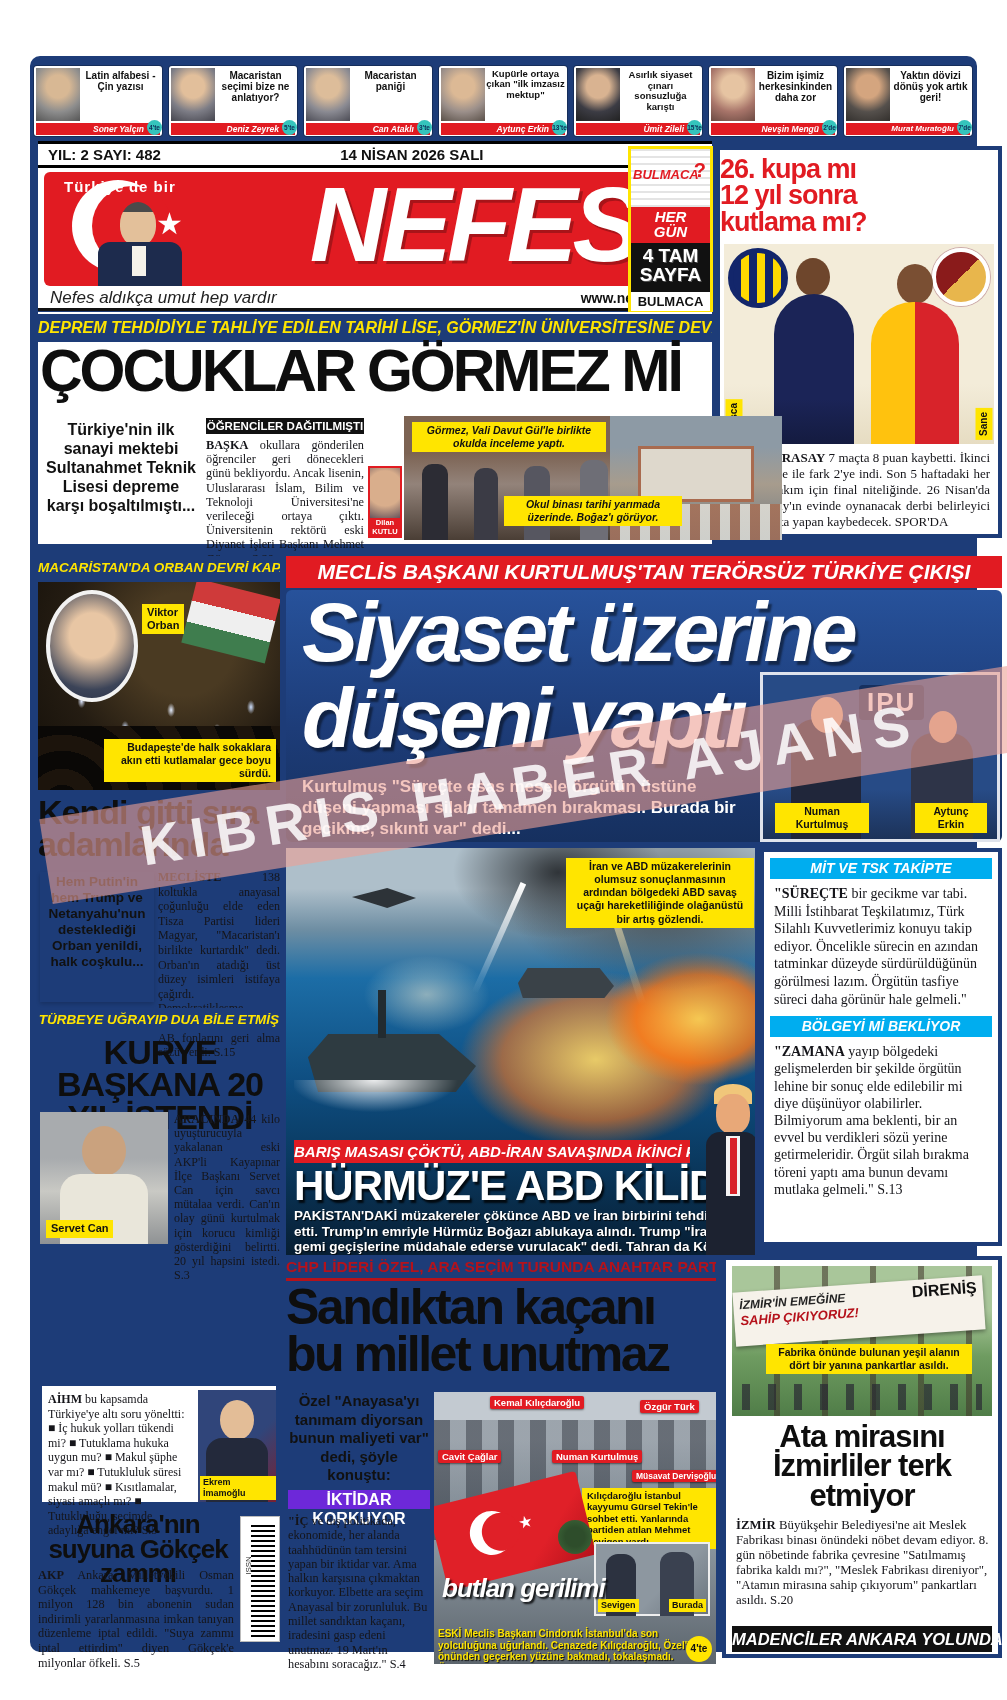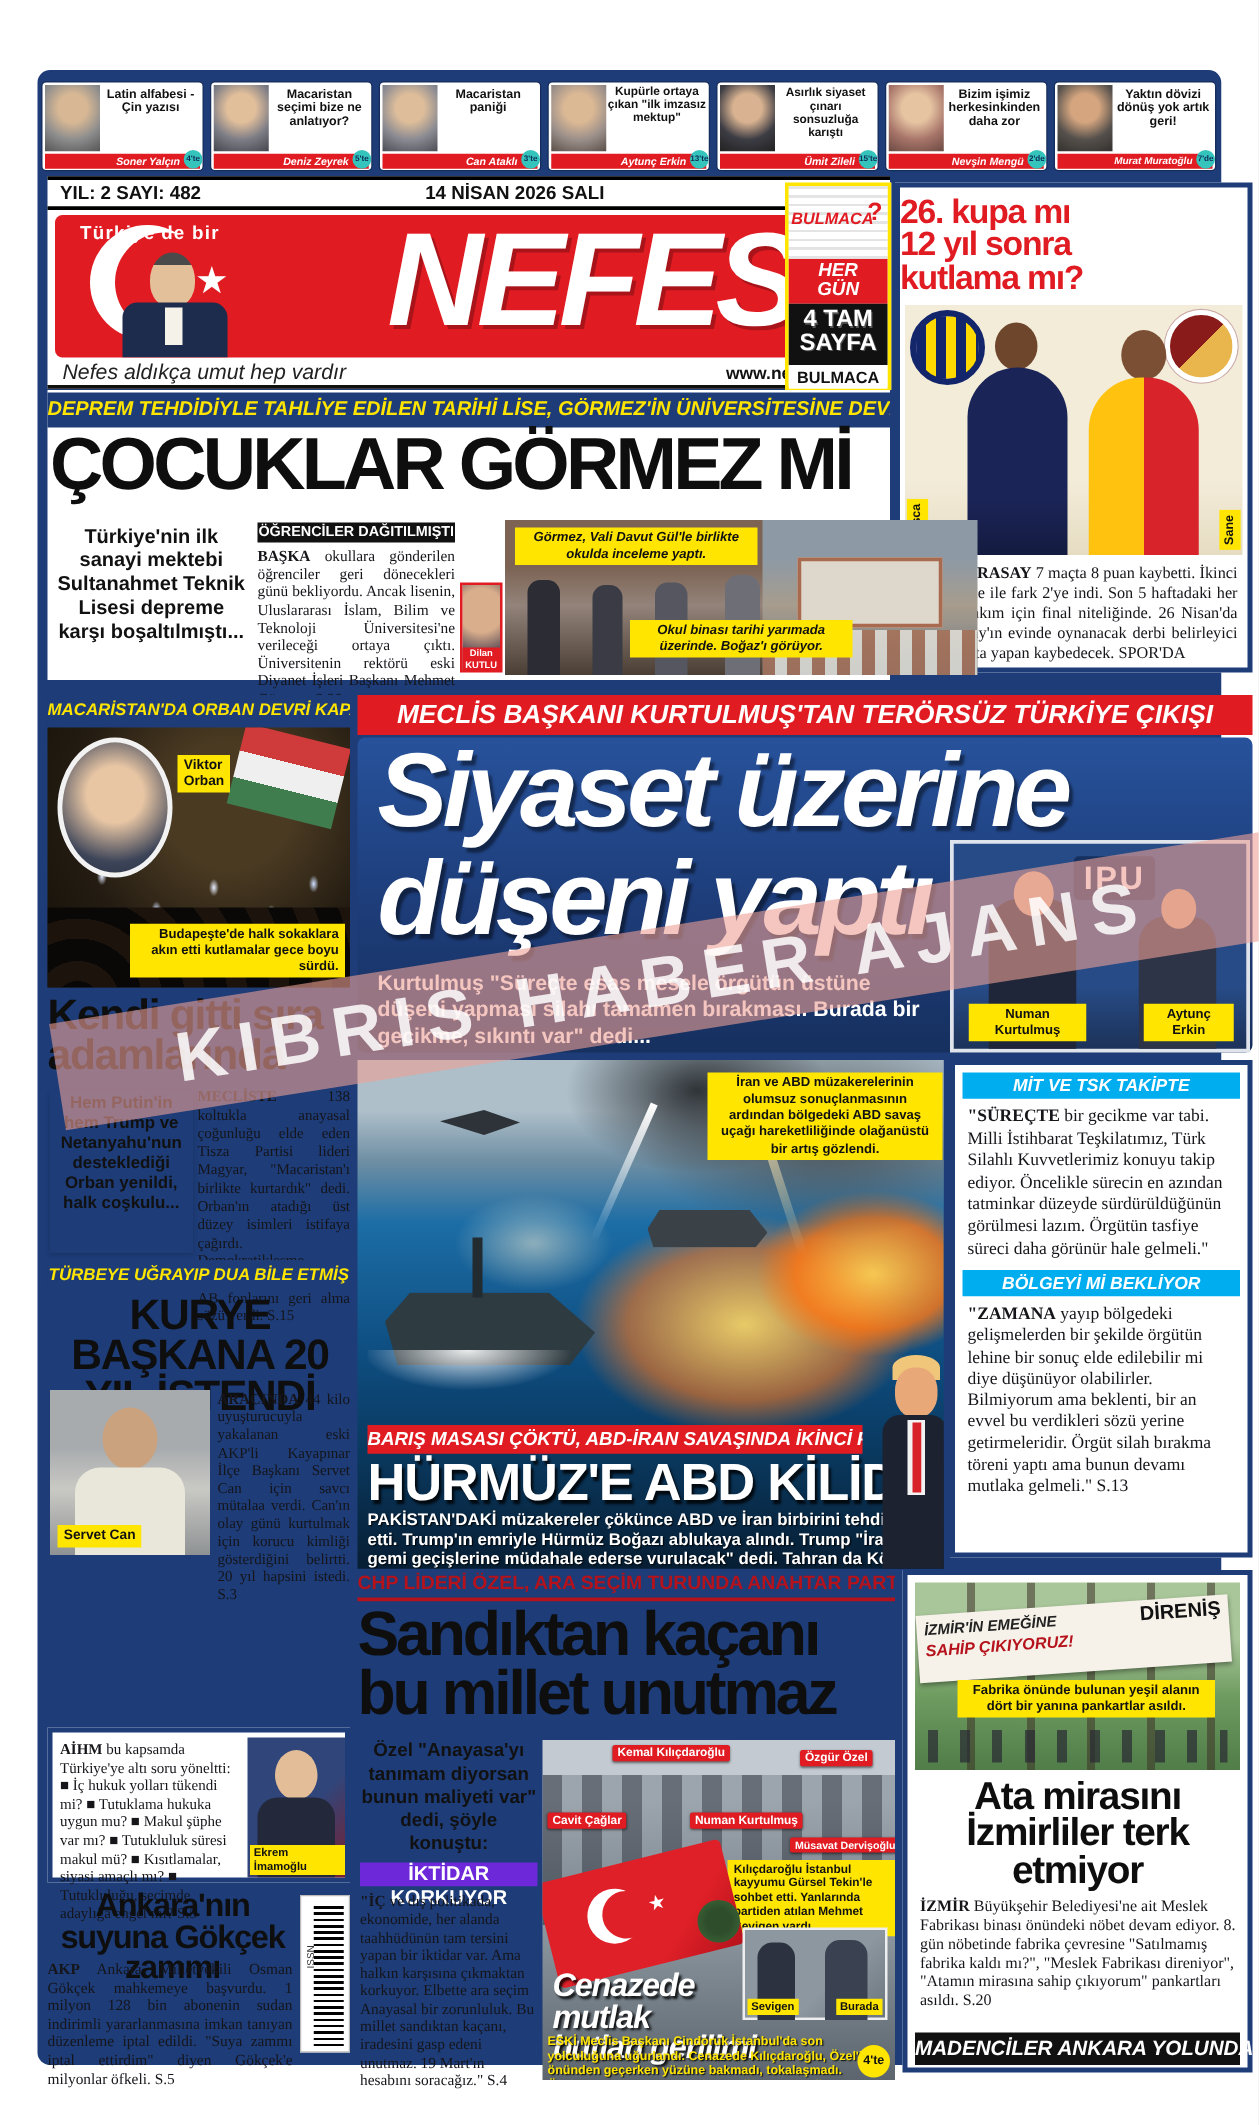--- a/index.html
+++ b/index.html
@@ -291,39 +291,38 @@
   <div class="abs" style="left:288px;top:1392px;width:142px;font-weight:bold;font-size:15px;line-height:18.5px;text-align:center">Özel "Anayasa'yı tanımam diyorsan bunun maliyeti var" dedi, şöyle konuştu:</div>
   <div class="abs" style="left:288px;top:1490px;width:142px;height:19px;background:#6d28d9;color:#fff;font-weight:bold;font-size:16px;text-align:center;line-height:19px">İKTİDAR KORKUYOR</div>
   <div class="abs serif" style="left:288px;top:1514px;width:140px;height:158px;font-size:12.3px;line-height:14.3px;text-align:left">
     <span class="lw">"İÇ</span>
     <span>ve dış politikada, ekonomide, her alanda taahhüdünün tam tersini yapan bir iktidar var. Ama halkın karşısına çıkmaktan korkuyor. Elbette ara seçim Anayasal bir zorunluluk. Bu millet sandıktan kaçanı, iradesini gasp edeni unutmaz. 19 Mart'ın hesabını soracağız." S.4</span>
   </div>
 
   <div class="abs" style="left:434px;top:1392px;width:282px;height:272px;overflow:hidden;background:linear-gradient(180deg,#c3cad1 0 18%,#97a2ab 45%,#5c656d 100%)">
     <div class="abs" style="left:0;top:28px;width:282px;height:120px;background:repeating-linear-gradient(90deg,rgba(42,48,58,.6) 0 16px,rgba(98,108,118,.4) 16px 32px)"></div>
     <div class="abs redlab" style="left:56px;top:4px">Kemal Kılıçdaroğlu</div>
-    <div class="abs redlab" style="left:206px;top:8px">Özgür Özel</div>
+    <div class="abs redlab" style="left:206px;top:8px">Özgür Türk</div>
     <div class="abs redlab" style="left:4px;top:58px">Cavit Çağlar</div>
     <div class="abs redlab" style="left:118px;top:58px">Numan Kurtulmuş</div>
     <div class="abs redlab" style="left:198px;top:78px;font-size:8.5px">Müsavat Dervişoğlu</div>
     <div class="abs chip" style="left:148px;top:96px;width:130px;font-size:9.5px;line-height:1.2;text-align:left">Kılıçdaroğlu İstanbul kayyumu Gürsel Tekin'le sohbet etti. Yanlarında partiden atılan Mehmet Sevigen vardı.</div>
     <div class="abs" style="left:2px;top:96px;width:152px;height:86px;transform:rotate(-14deg);background:linear-gradient(135deg,#e02028 0 70%,#b5121b);border-radius:4px">
       <div style="position:absolute;left:34px;top:18px;width:44px;height:44px;border-radius:50%;background:#fff"></div>
       <div style="position:absolute;left:46px;top:22px;width:38px;height:38px;border-radius:50%;background:#e02028"></div>
       <div style="position:absolute;left:84px;top:28px;color:#fff;font-size:16px">★</div>
     </div>
     <div class="abs" style="left:124px;top:128px;width:34px;height:34px;border-radius:50%;background:radial-gradient(circle,#2e4d2b 40%,#3f6b3a)"></div>
     <div class="abs" style="left:160px;top:150px;width:116px;height:74px;background:linear-gradient(135deg,#8d97a0 0 60%,#6b757e);border:2px solid #eee;box-sizing:border-box">
       <div class="abs" style="left:10px;top:10px;width:30px;height:62px;border-radius:12px 12px 0 0;background:#2c3240"></div>
       <div class="abs" style="left:64px;top:8px;width:34px;height:64px;border-radius:12px 12px 0 0;background:#3a4150"></div>
       <div class="abs chip" style="left:2px;bottom:2px;font-size:9px;padding:1px 3px">Sevigen</div>
       <div class="abs chip" style="right:2px;bottom:2px;font-size:9px;padding:1px 3px">Burada</div>
     </div>
     <div class="abs" style="left:8px;top:184px;width:170px;color:#fff;font-weight:900;font-style:italic;font-size:26px;letter-spacing:-1px;line-height:.95;text-shadow:2px 2px 2px rgba(0,0,0,.85)">
-      <div>Cenazede mutlak</div>
       <div>butlan gerilimi</div>
     </div>
     <div class="abs" style="left:4px;top:236px;width:258px;color:#ffe500;font-weight:bold;font-size:10px;line-height:11.5px;text-shadow:1px 1px 1px rgba(0,0,0,.9)">
       <span class="lw" style="font-weight:900">ESKİ</span>
       <span>Meclis Başkanı Cindoruk İstanbul'da son yolculuğuna uğurlandı. Cenazede Kılıçdaroğlu, Özel'in önünden geçerken yüzüne bakmadı, tokalaşmadı. Özel "Dalgınlıktır" dedi. Kılıçdaroğlu görmediğini savundu.</span>
     </div>
     <div class="abs pgcirc" style="right:4px;bottom:2px;width:26px;height:26px;line-height:26px;font-size:10px">4'te</div>
   </div>
 
   <div class="abs wbox" style="left:722px;top:1256px;width:280px;height:402px;box-sizing:border-box">

